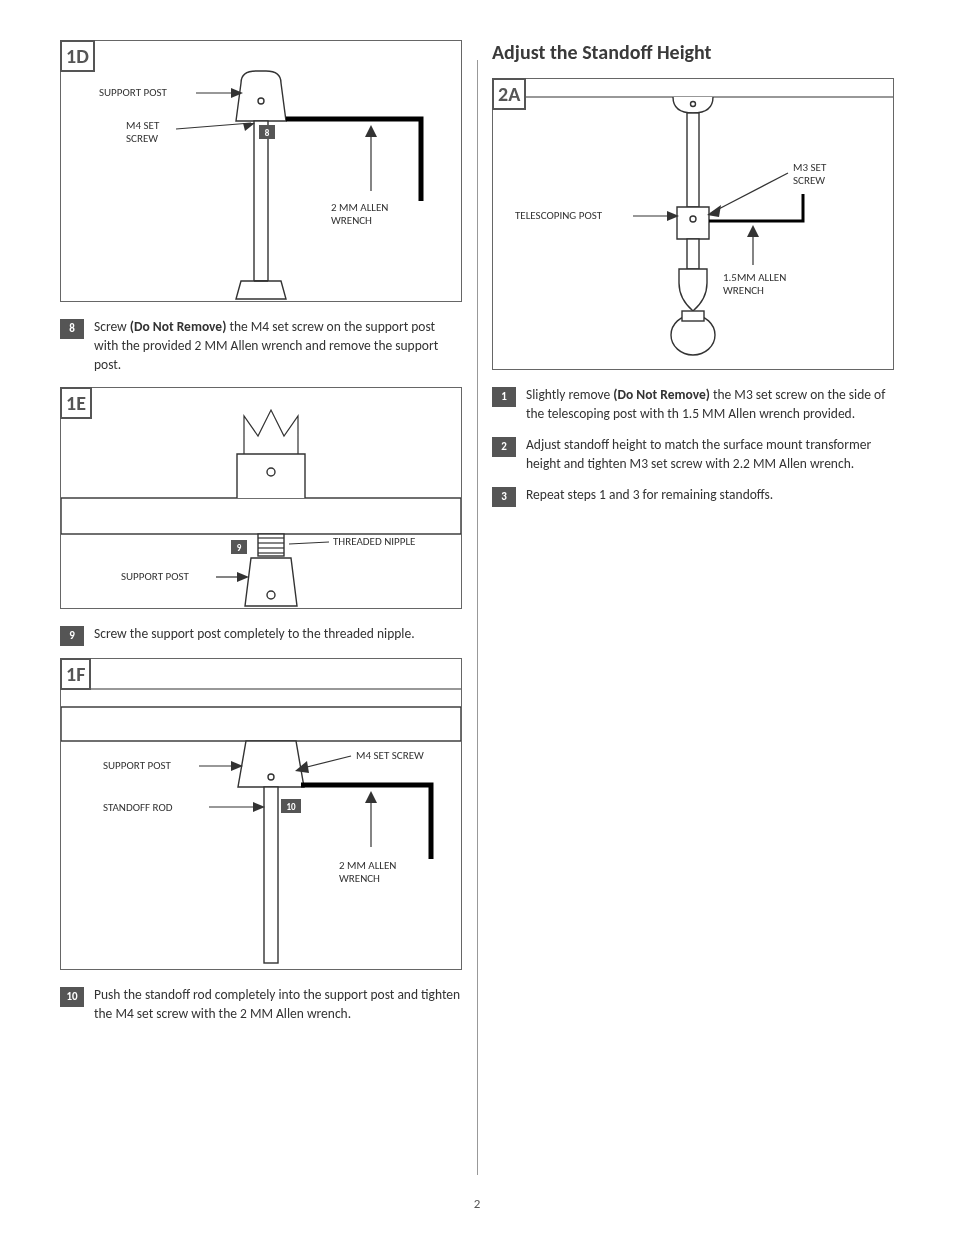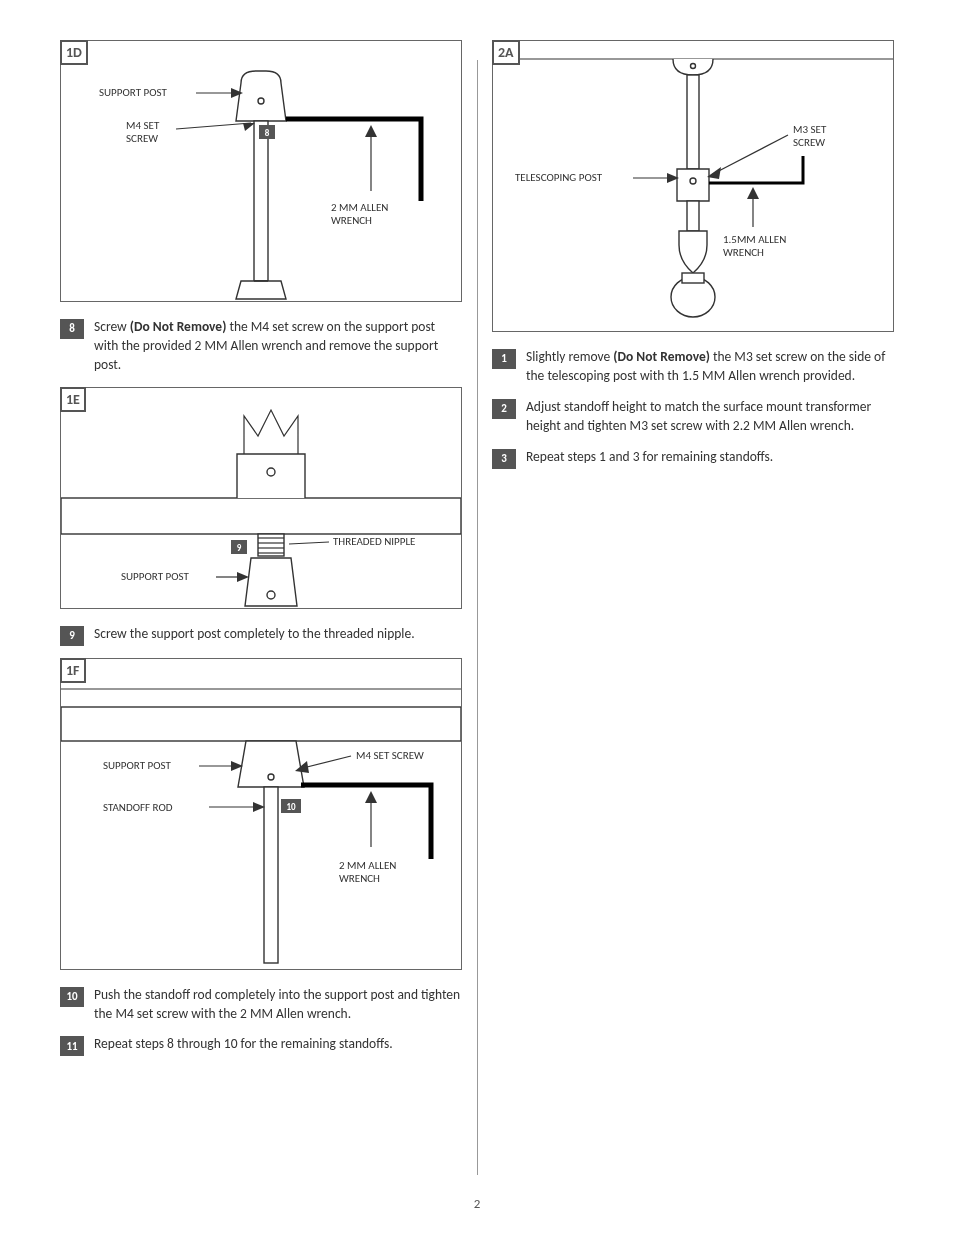--- a/index.html
+++ b/index.html
@@ -38,21 +38,21 @@
     background: #fff;
   }
   .fig-tag {
     position: absolute;
     top: -1px;
     left: -1px;
     background: #fff;
     border: 2px solid #555;
     padding: 2px 4px 2px 4px;
     font-weight: bold;
-    font-size: 14px;
+    font-size: 20px;
     letter-spacing: 0;
     color: #555;
   }
   .step {
     display: flex;
     gap: 10px;
     margin-bottom: 12px;
     line-height: 1.4;
   }
   .step-num {
@@ -223,30 +223,25 @@
           <text class="svg-num-text" x="230" y="147">10</text>
         </svg>
       </div>
 
       <div class="step">
         <div class="step-num">10</div>
         <div class="step-text">
           <span>Push the standoff rod completely into the support post and tighten the M4 set screw with the 2 MM Allen wrench.</span>
         </div>
       </div>
-      <div class="step">
-        <div class="step-num">11</div>
-        <div class="step-text">
-          <span>Repeat steps 8 through 10 for the remaining standoffs.</span>
-        </div>
-      </div>
 
     </div>
 
     <div class="col">
+      <h2 class="section-title">Adjust the Standoff Height</h2>
 
       <div class="fig-frame" style="height:290px">
         <div class="fig-tag">2A</div>
         <svg class="fig-svg" viewBox="0 0 400 290">
 
           <line class="svg-line" x1="0" y1="18" x2="400" y2="18"></line>
 
           <path class="svg-shape" d="M180 18 Q180 34 200 34 Q220 34 220 18"></path>
           <circle class="svg-shape" cx="200" cy="25" r="2.5"></circle>
 

